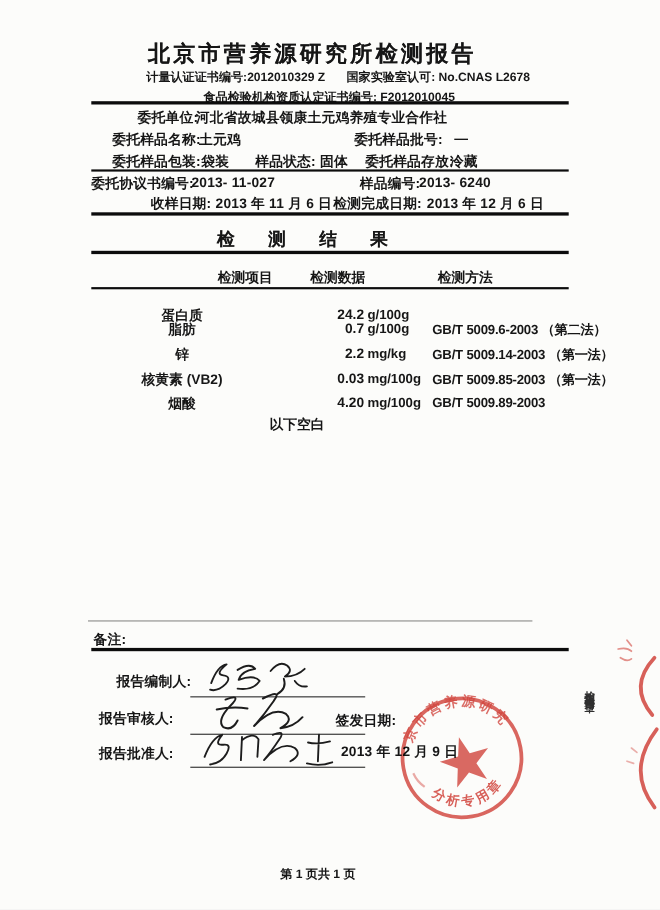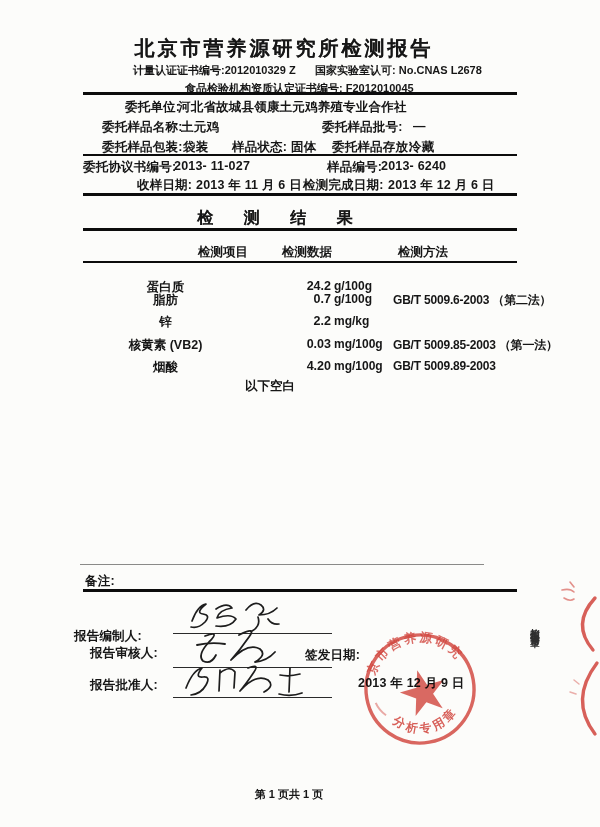--- a/index.html
+++ b/index.html
@@ -107,49 +107,50 @@
   <div class="trow" style="top:292px;">
     <div class="c-item">脂肪</div>
     <div class="c-num">0.7</div>
     <div class="c-unit">g/100g</div>
     <div class="c-method">GB/T 5009.6-2003 （第二法）</div>
   </div>
   <div class="trow" style="top:314px;">
     <div class="c-item">锌</div>
     <div class="c-num">2.2</div>
     <div class="c-unit">mg/kg</div>
+    <div class="c-method">GB/T 5009.14-2003 （第一法）</div>
   </div>
   <div class="trow" style="top:337px;">
     <div class="c-item">核黄素 (VB2)</div>
     <div class="c-num">0.03</div>
     <div class="c-unit">mg/100g</div>
     <div class="c-method">GB/T 5009.85-2003 （第一法）</div>
   </div>
   <div class="trow" style="top:359px;">
     <div class="c-item">烟酸</div>
     <div class="c-num">4.20</div>
     <div class="c-unit">mg/100g</div>
     <div class="c-method">GB/T 5009.89-2003</div>
   </div>
 
   <div class="abs end-note">以下空白</div>
 
   <div class="rule gray" style="top:564px;"></div>
   <div class="abs lbl" style="left:85px;top:573px;">备注:</div>
   <div class="rule thick" style="top:589px;"></div>
 
-  <div class="abs lbl" style="left:74px;top:612px;margin-top:16px;">报告编制人:</div>
+  <div class="abs lbl" style="left:106px;top:612px;">报告编制人:</div>
   <div class="abs lbl" style="left:90px;top:645px;">报告审核人:</div>
   <div class="abs lbl" style="left:90px;top:677px;">报告批准人:</div>
   <div class="sig-line" style="top:633px;"></div>
   <div class="sig-line" style="top:667px;"></div>
   <div class="sig-line" style="top:697px;"></div>
 
   <div class="abs lbl" style="left:305px;top:647px;">签发日期:</div>
-  <div class="abs val" style="left:310px;top:675px;margin-left:48px;">2013 年 12 月 9 日</div>
+  <div class="abs val" style="left:310px;top:675px;">2013 年 12 月 9 日</div>
 
   <svg width="130" height="38" style="left:182px;top:597px;" viewBox="0 0 130 38">
     <g fill="none" stroke="#1d1d1d" stroke-width="1.7" stroke-linecap="round" stroke-linejoin="round">
       <path d="M10 24 Q16 8 24 7 Q13 16 21 17 Q29 18 23 25 Q16 32 9 30"></path>
       <path d="M34 12 Q45 5 50 11 Q37 13 35 21 Q49 16 54 22 Q48 31 34 29"></path>
       <path d="M64 13 Q72 3 79 8 Q85 13 77 18 Q88 18 95 11"></path>
       <path d="M76 20 Q79 29 70 34 M86 22 Q90 28 97 27"></path>
     </g>
   </svg>
   <svg width="120" height="40" style="left:183px;top:628px;" viewBox="0 0 120 40">

